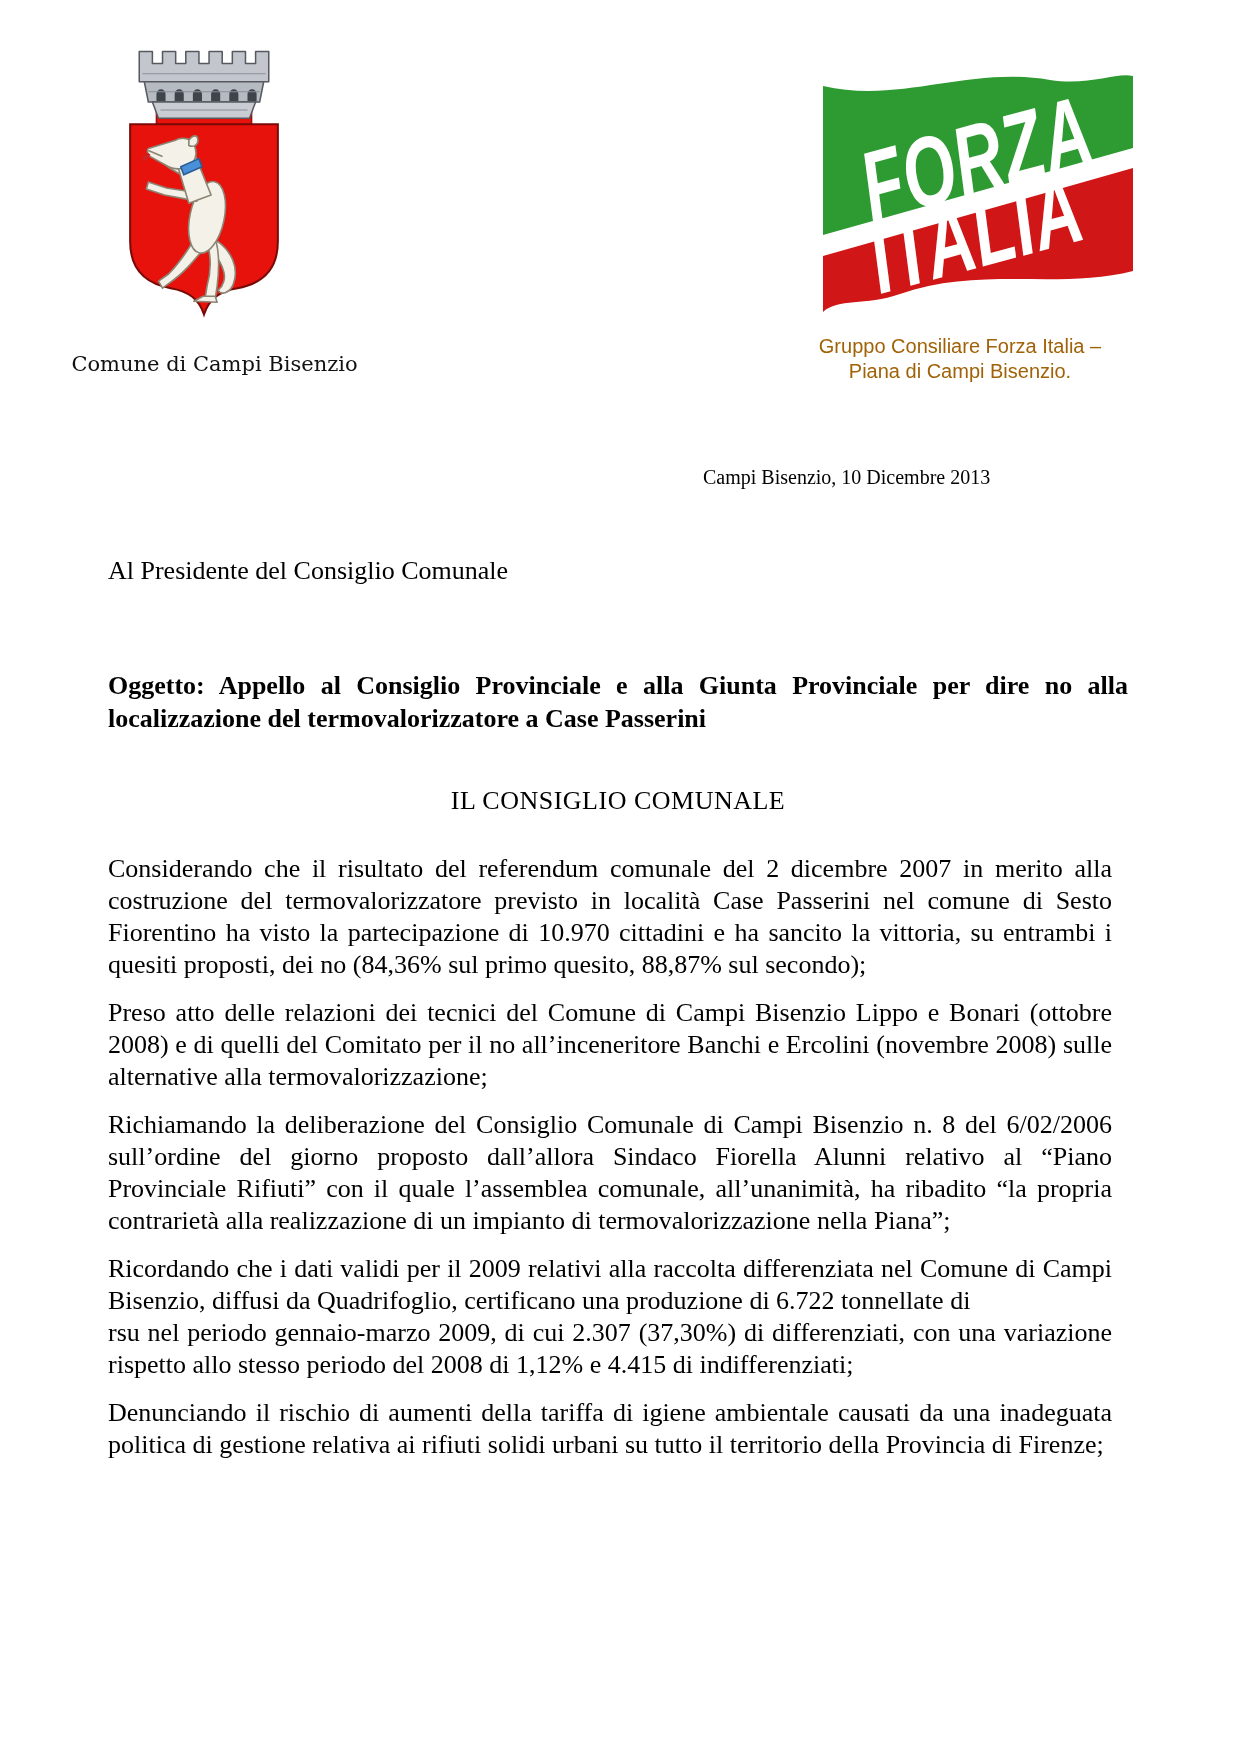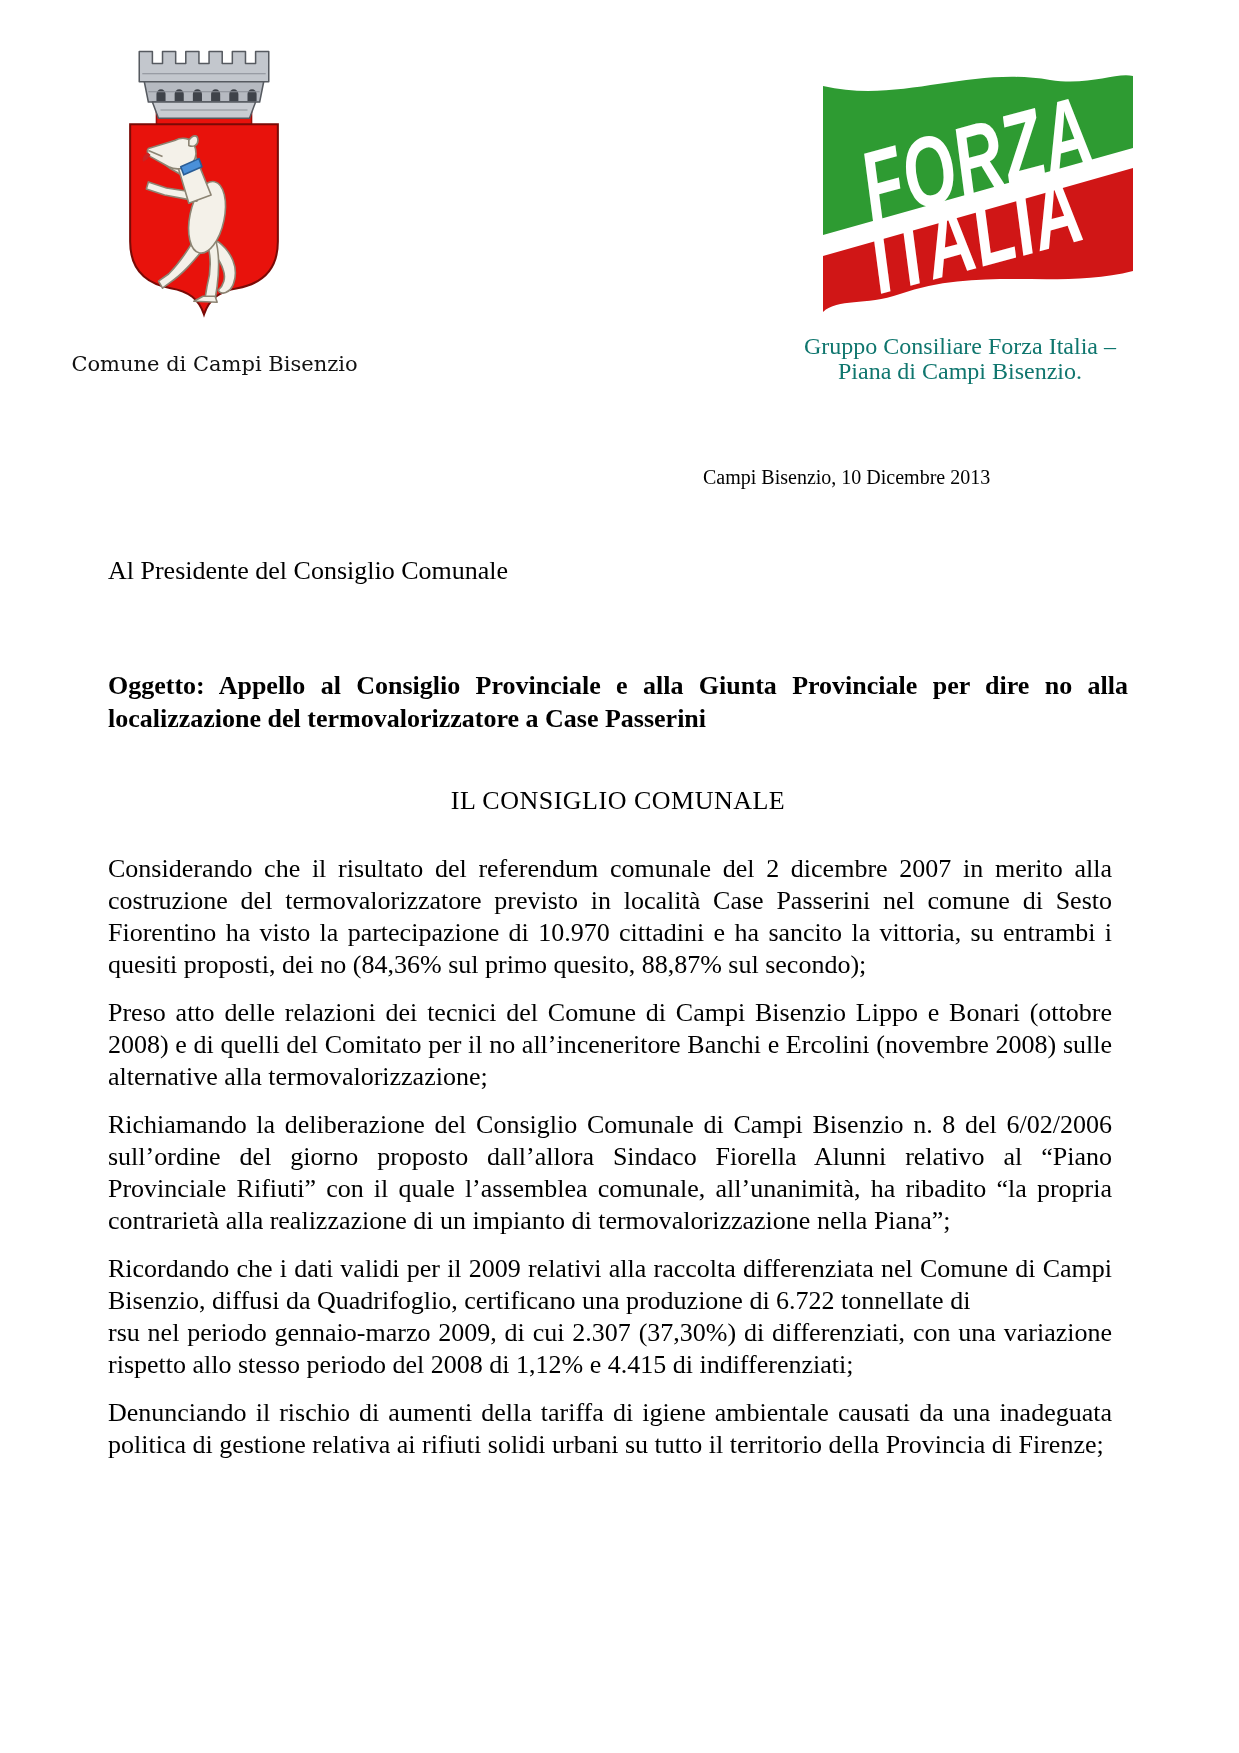--- a/index.html
+++ b/index.html
@@ -10,21 +10,21 @@
   }
   
   .stemma { position:absolute; left:118px; top:40px; width:172px; height:300px; }
   .stemma-caption {
     position:absolute; left:62px; top:352px; width:305px; text-align:center;
     font-family:"DejaVu Serif", serif; font-size:21px; color:#111;
   }
   .flag { position:absolute; left:820px; top:70px; width:316px; height:248px; }
   .flag-caption {
     position:absolute; left:778px; top:334px; width:364px; text-align:center;
-    font-family:Liberation Serif, serif; font-size:24px; line-height:25px; color:#0f766e;
+    font-family:Liberation Sans, sans-serif; font-size:20px; line-height:25px; color:#a16207;
   }
   
   .dateline {
     position:absolute; left:703px; top:466px;
     font-size:20px;
   }
   .recipient {
     position:absolute; left:108px; top:555px;
     font-size:26px; line-height:31px;
   }

